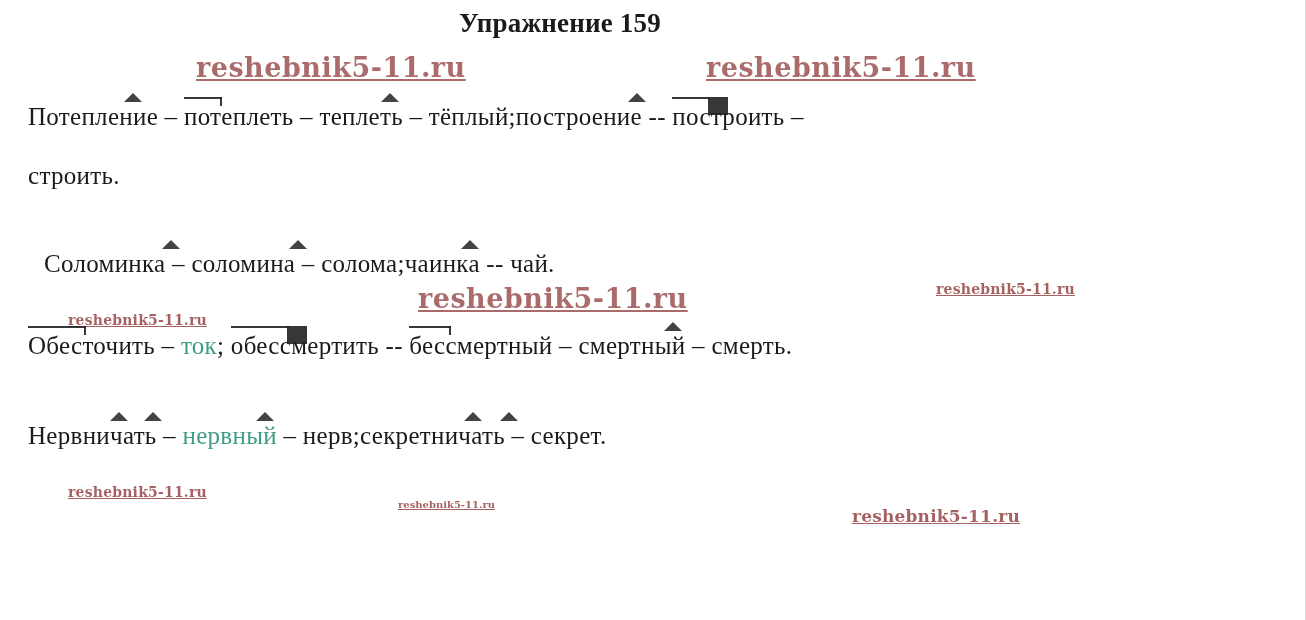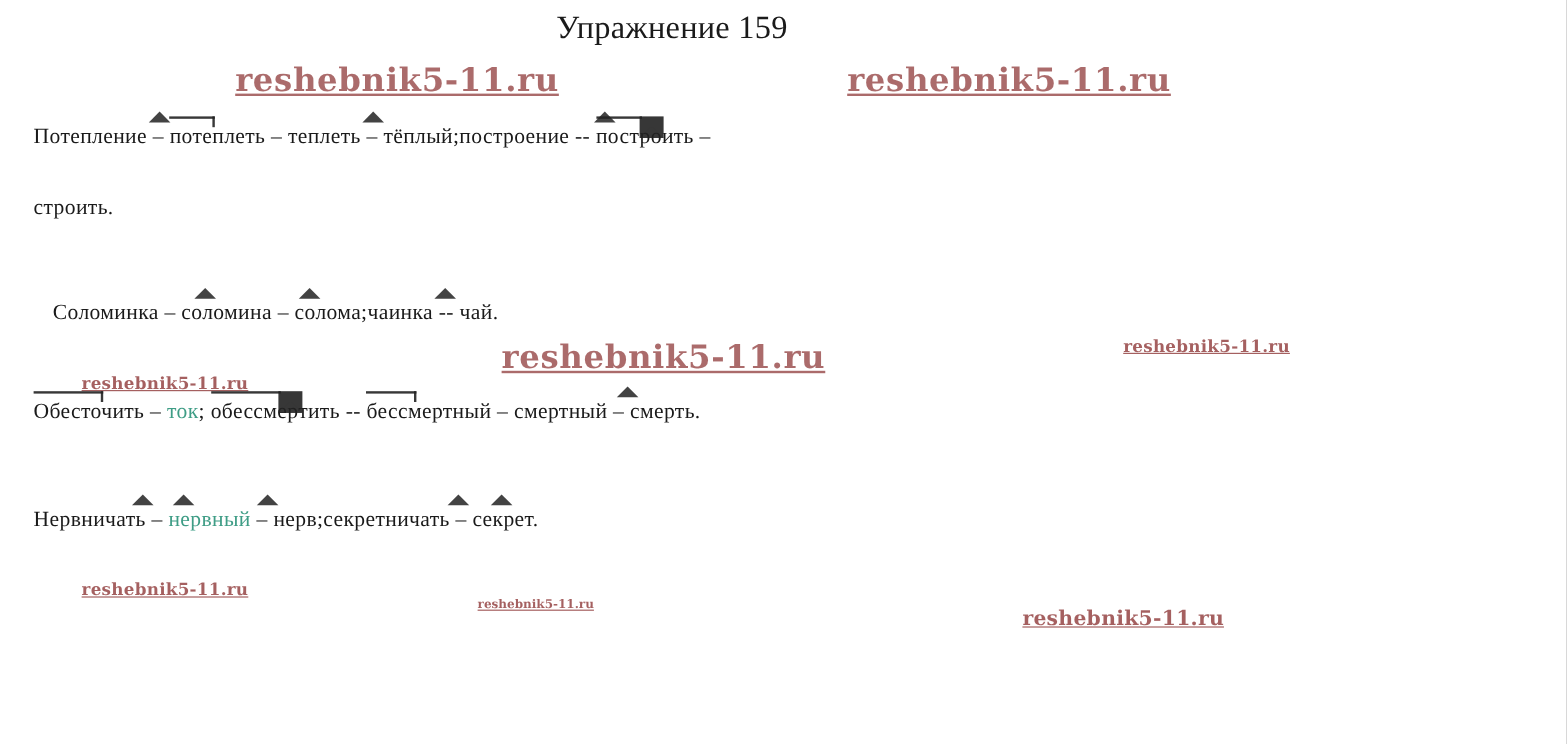--- a/index.html
+++ b/index.html
@@ -20,26 +20,26 @@
     inset: 0;
     border-right: 1px solid #d8d8d8;
   }
   .title {
     position: absolute;
     top: 8px;
     left: 0;
     width: 1120px;
     text-align: center;
     font-size: 27px;
-    font-weight: normal;
+    font-weight: bold;
     letter-spacing: 0.2px;
   }
   .line {
     position: absolute;
-    font-size: 18px;
+    font-size: 25px;
     white-space: nowrap;
     letter-spacing: 0.3px;
   }
   .l1 { top: 103px;  left: 28px; }
   .l2 { top: 162px;  left: 28px; }
   .l3 { top: 250px;  left: 44px; }
   .l4 { top: 332px;  left: 28px; }
   .l5 { top: 422px;  left: 28px; }
   .l6 { top: 508px;  left: 28px; }
 

